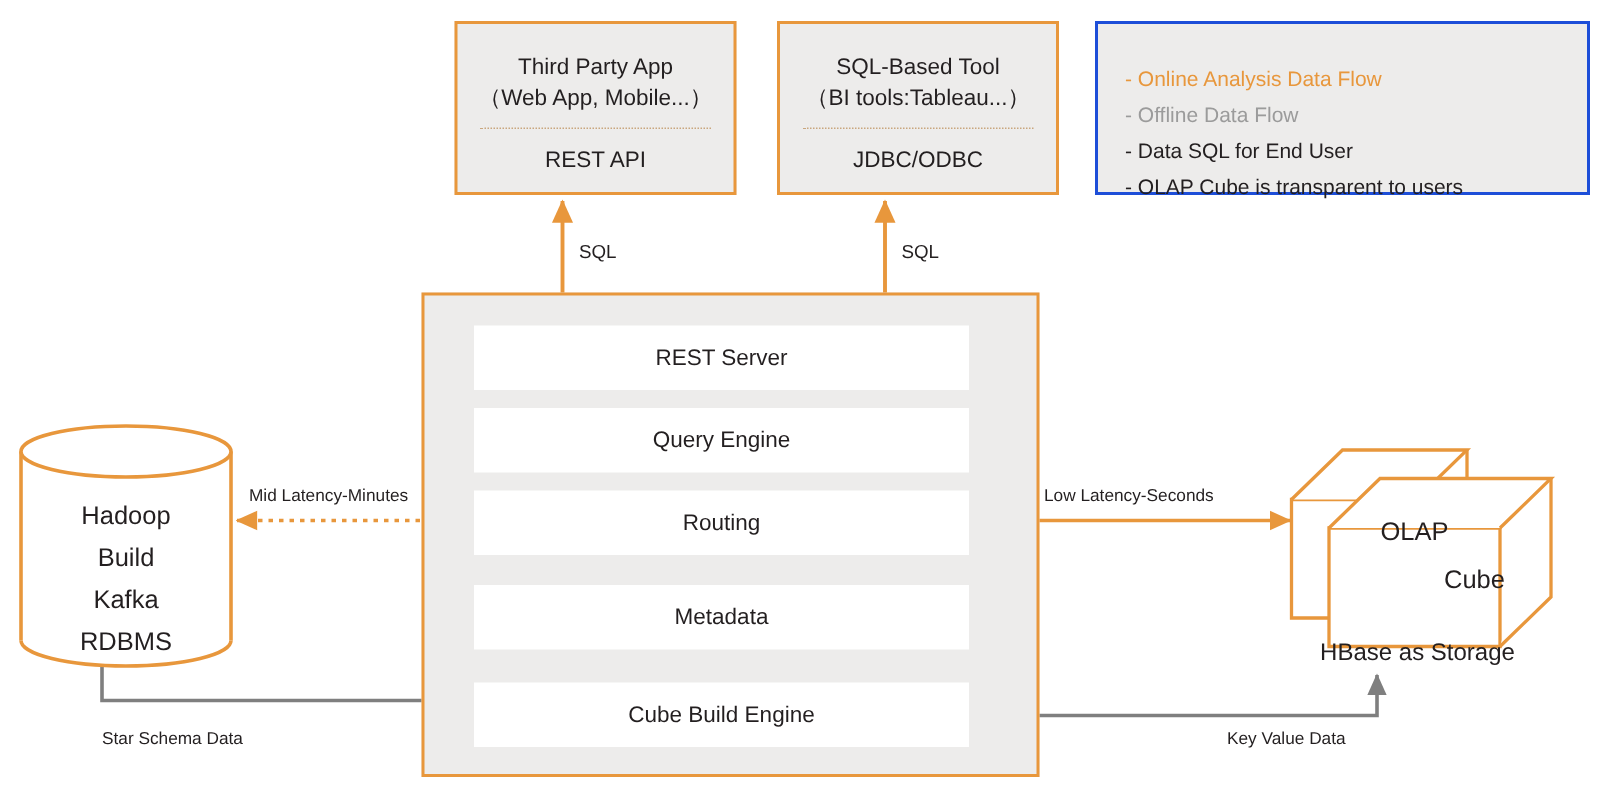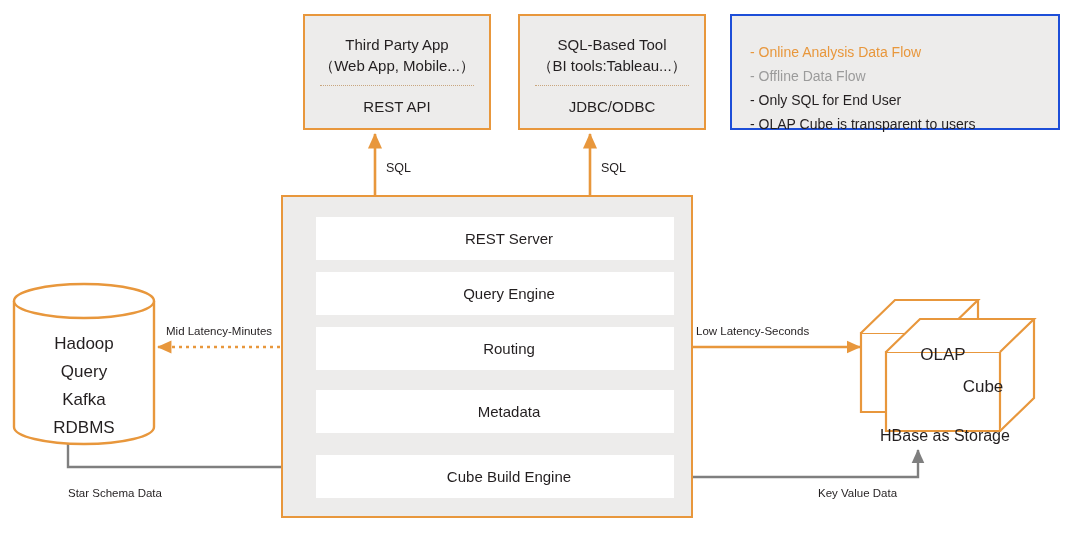--- a/index.html
+++ b/index.html
@@ -96,21 +96,20 @@
     left: 316px;
     width: 330px;
     height: 43px;
     background: #ffffff;
     display: flex;
     align-items: center;
     justify-content: center;
     font-size: 15px;
     color: #231f20;
     white-space: nowrap;
-    padding-left: 28px;
   }
 
   
   .cyl-label {
     position: absolute;
     left: 14px;
     width: 140px;
     text-align: center;
     font-size: 17px;
     color: #231f20;
@@ -243,34 +242,34 @@
     <div class="client-divider"></div>
     <div class="client-proto">JDBC/ODBC</div>
   </div>
 
   <div class="sql-label" style="left:386px; top:161px;">SQL</div>
   <div class="sql-label" style="left:601px; top:161px;">SQL</div>
 
   <div class="legend-box">
     <div class="legend-row legend-online" style="top:28px;">- Online Analysis Data Flow</div>
     <div class="legend-row legend-offline" style="top:52px;">- Offline Data Flow</div>
-    <div class="legend-row legend-plain" style="top:76px;">- Only SQL for End User</div>
+    <div class="legend-row legend-plain" style="top:76px;">- Data SQL for End User</div>
     <div class="legend-row legend-plain" style="top:100px;">- OLAP Cube is transparent to users</div>
   </div>
 
   <div class="engine-panel"></div>
 
   <div class="engine-bar" style="top:217px;">REST Server</div>
   <div class="engine-bar" style="top:272px;">Query Engine</div>
   <div class="engine-bar" style="top:327px;">Routing</div>
   <div class="engine-bar" style="top:390px;">Metadata</div>
   <div class="engine-bar" style="top:455px;">Cube Build Engine</div>
 
   <div class="cyl-label" style="top:334px;">Hadoop</div>
-  <div class="cyl-label" style="top:362px;">Query</div>
+  <div class="cyl-label" style="top:362px;">Build</div>
   <div class="cyl-label" style="top:390px;">Kafka</div>
   <div class="cyl-label" style="top:418px;">RDBMS</div>
 
   <div class="cube-text" style="left:886px; top:345px; width:114px;">OLAP</div>
   <div class="cube-text" style="left:886px; top:377px; width:114px;margin-left:40px;">Cube</div>
   <div class="hbase-label">HBase  as Storage</div>
 
   <div class="edge-label" style="left:166px; top:325px;">Mid Latency-Minutes</div>
   <div class="edge-label" style="left:696px; top:325px;">Low Latency-Seconds</div>
   <div class="edge-label" style="left:68px; top:487px;">Star Schema Data</div>

